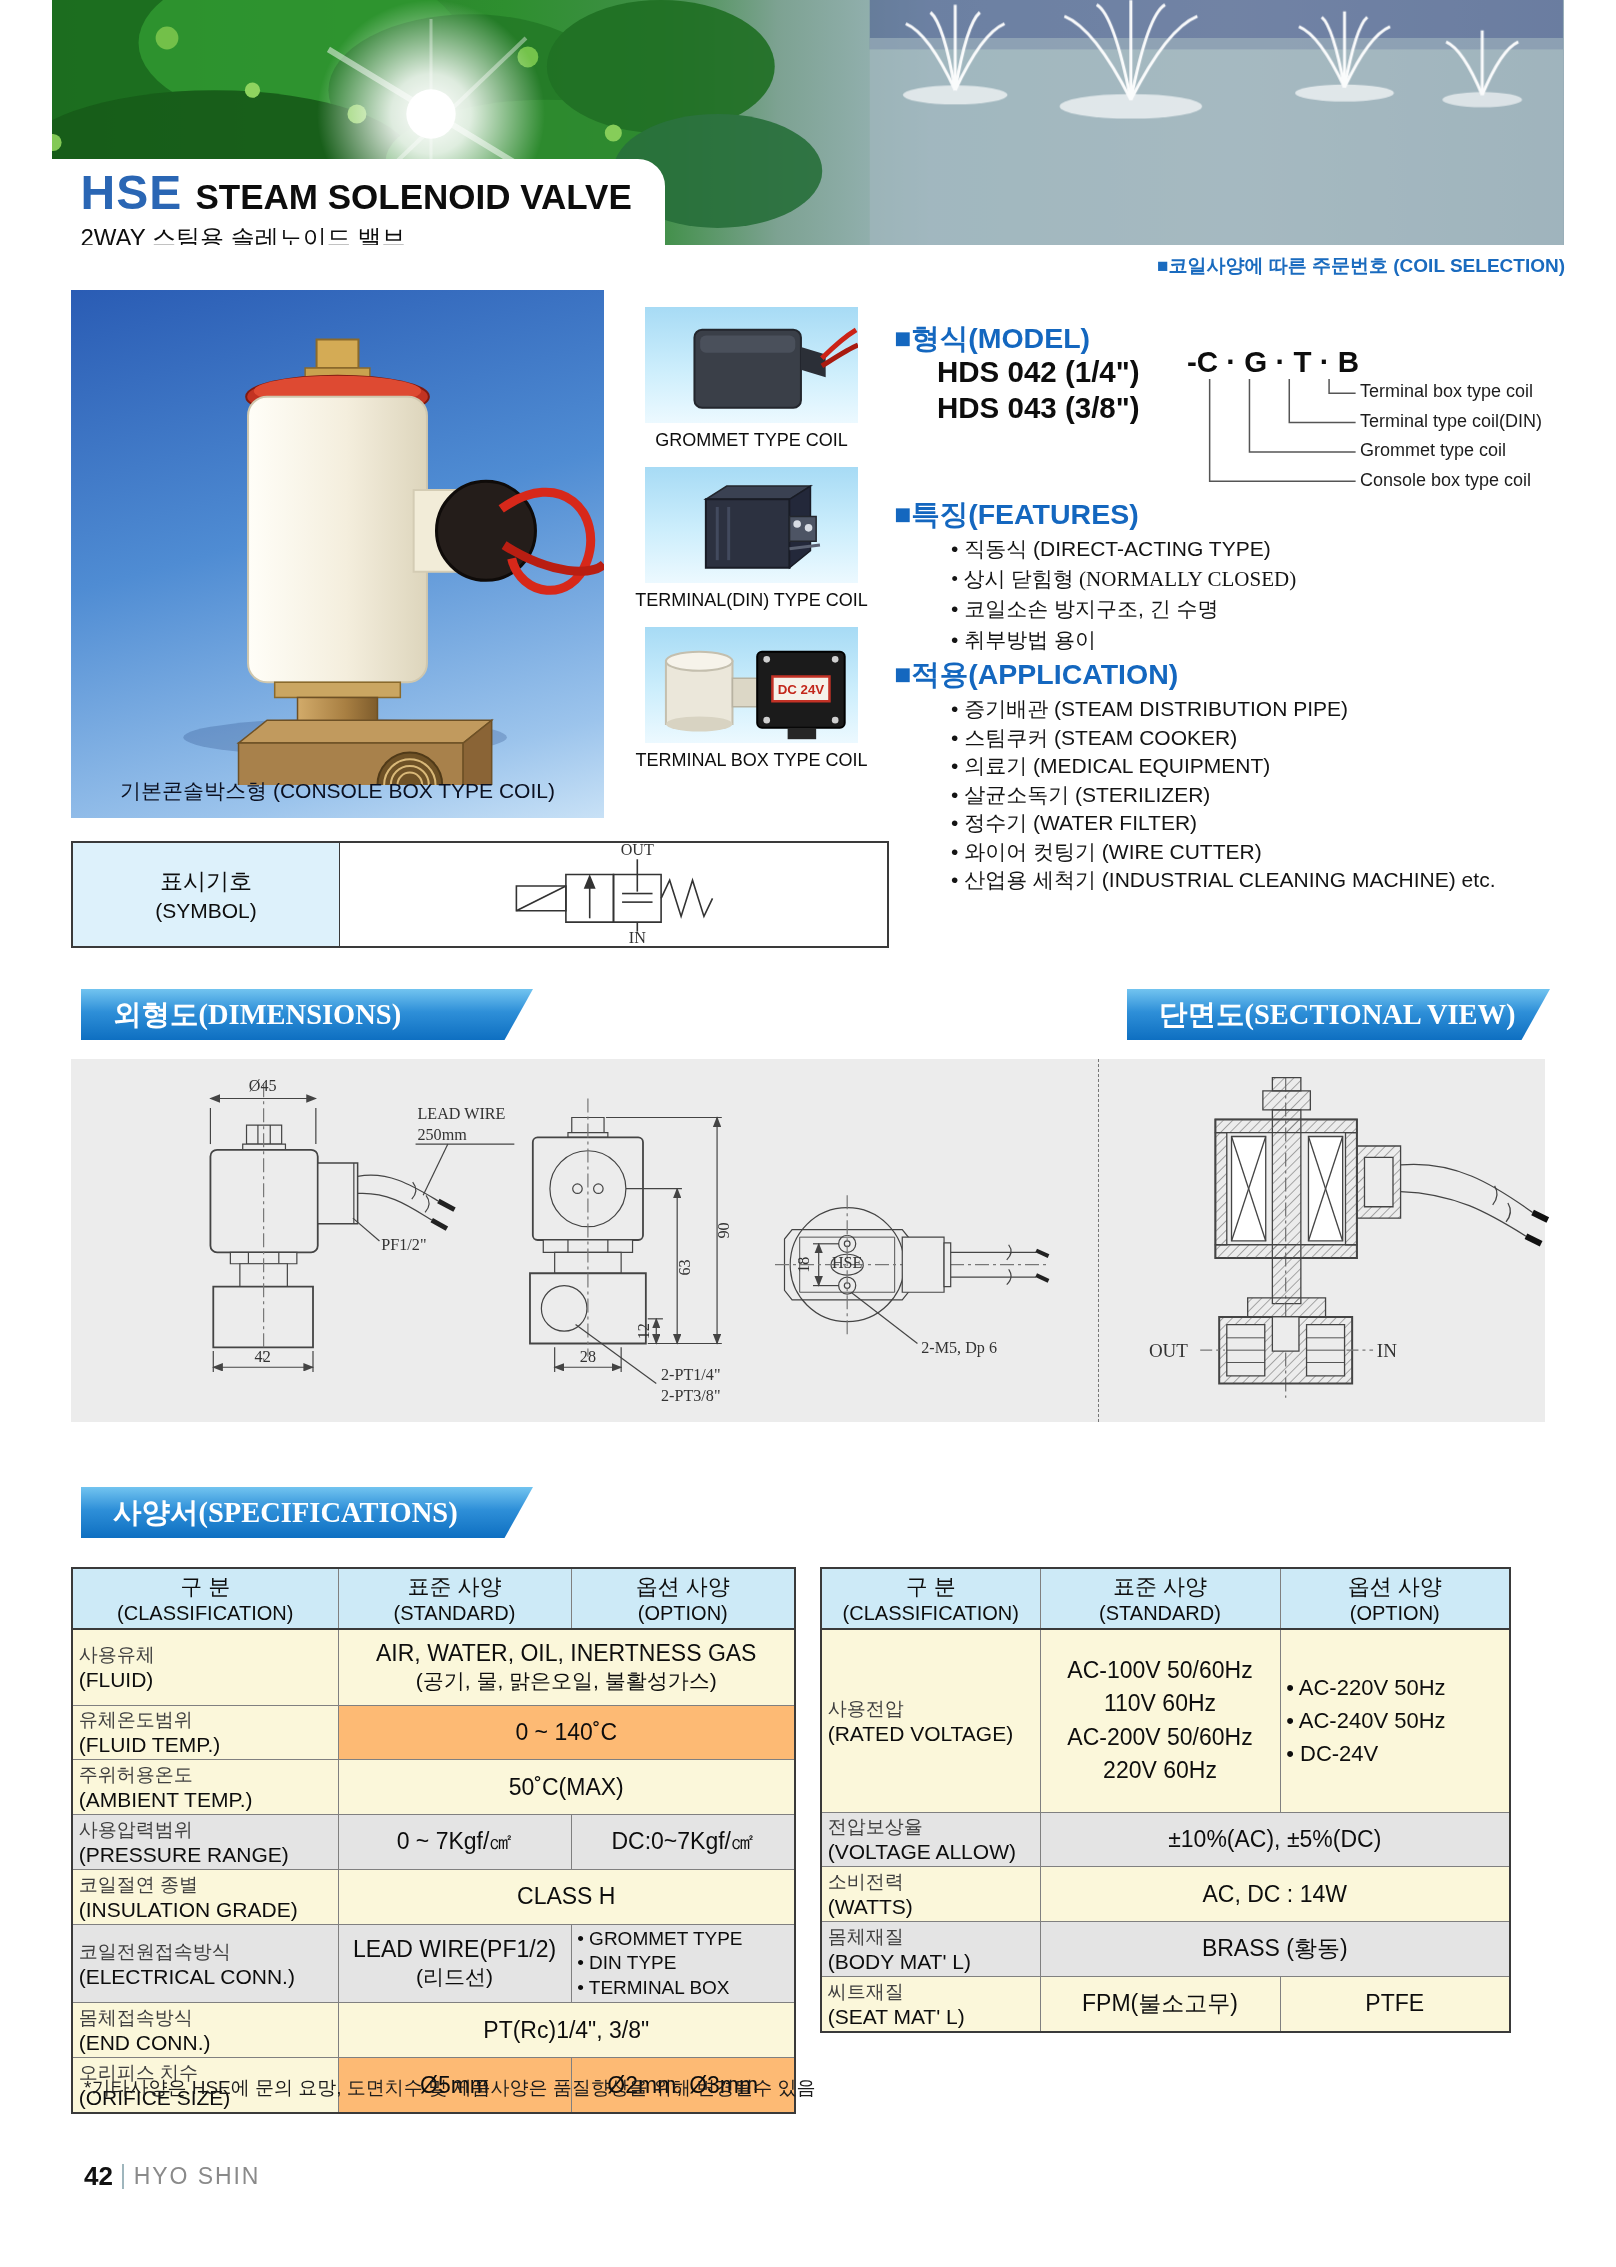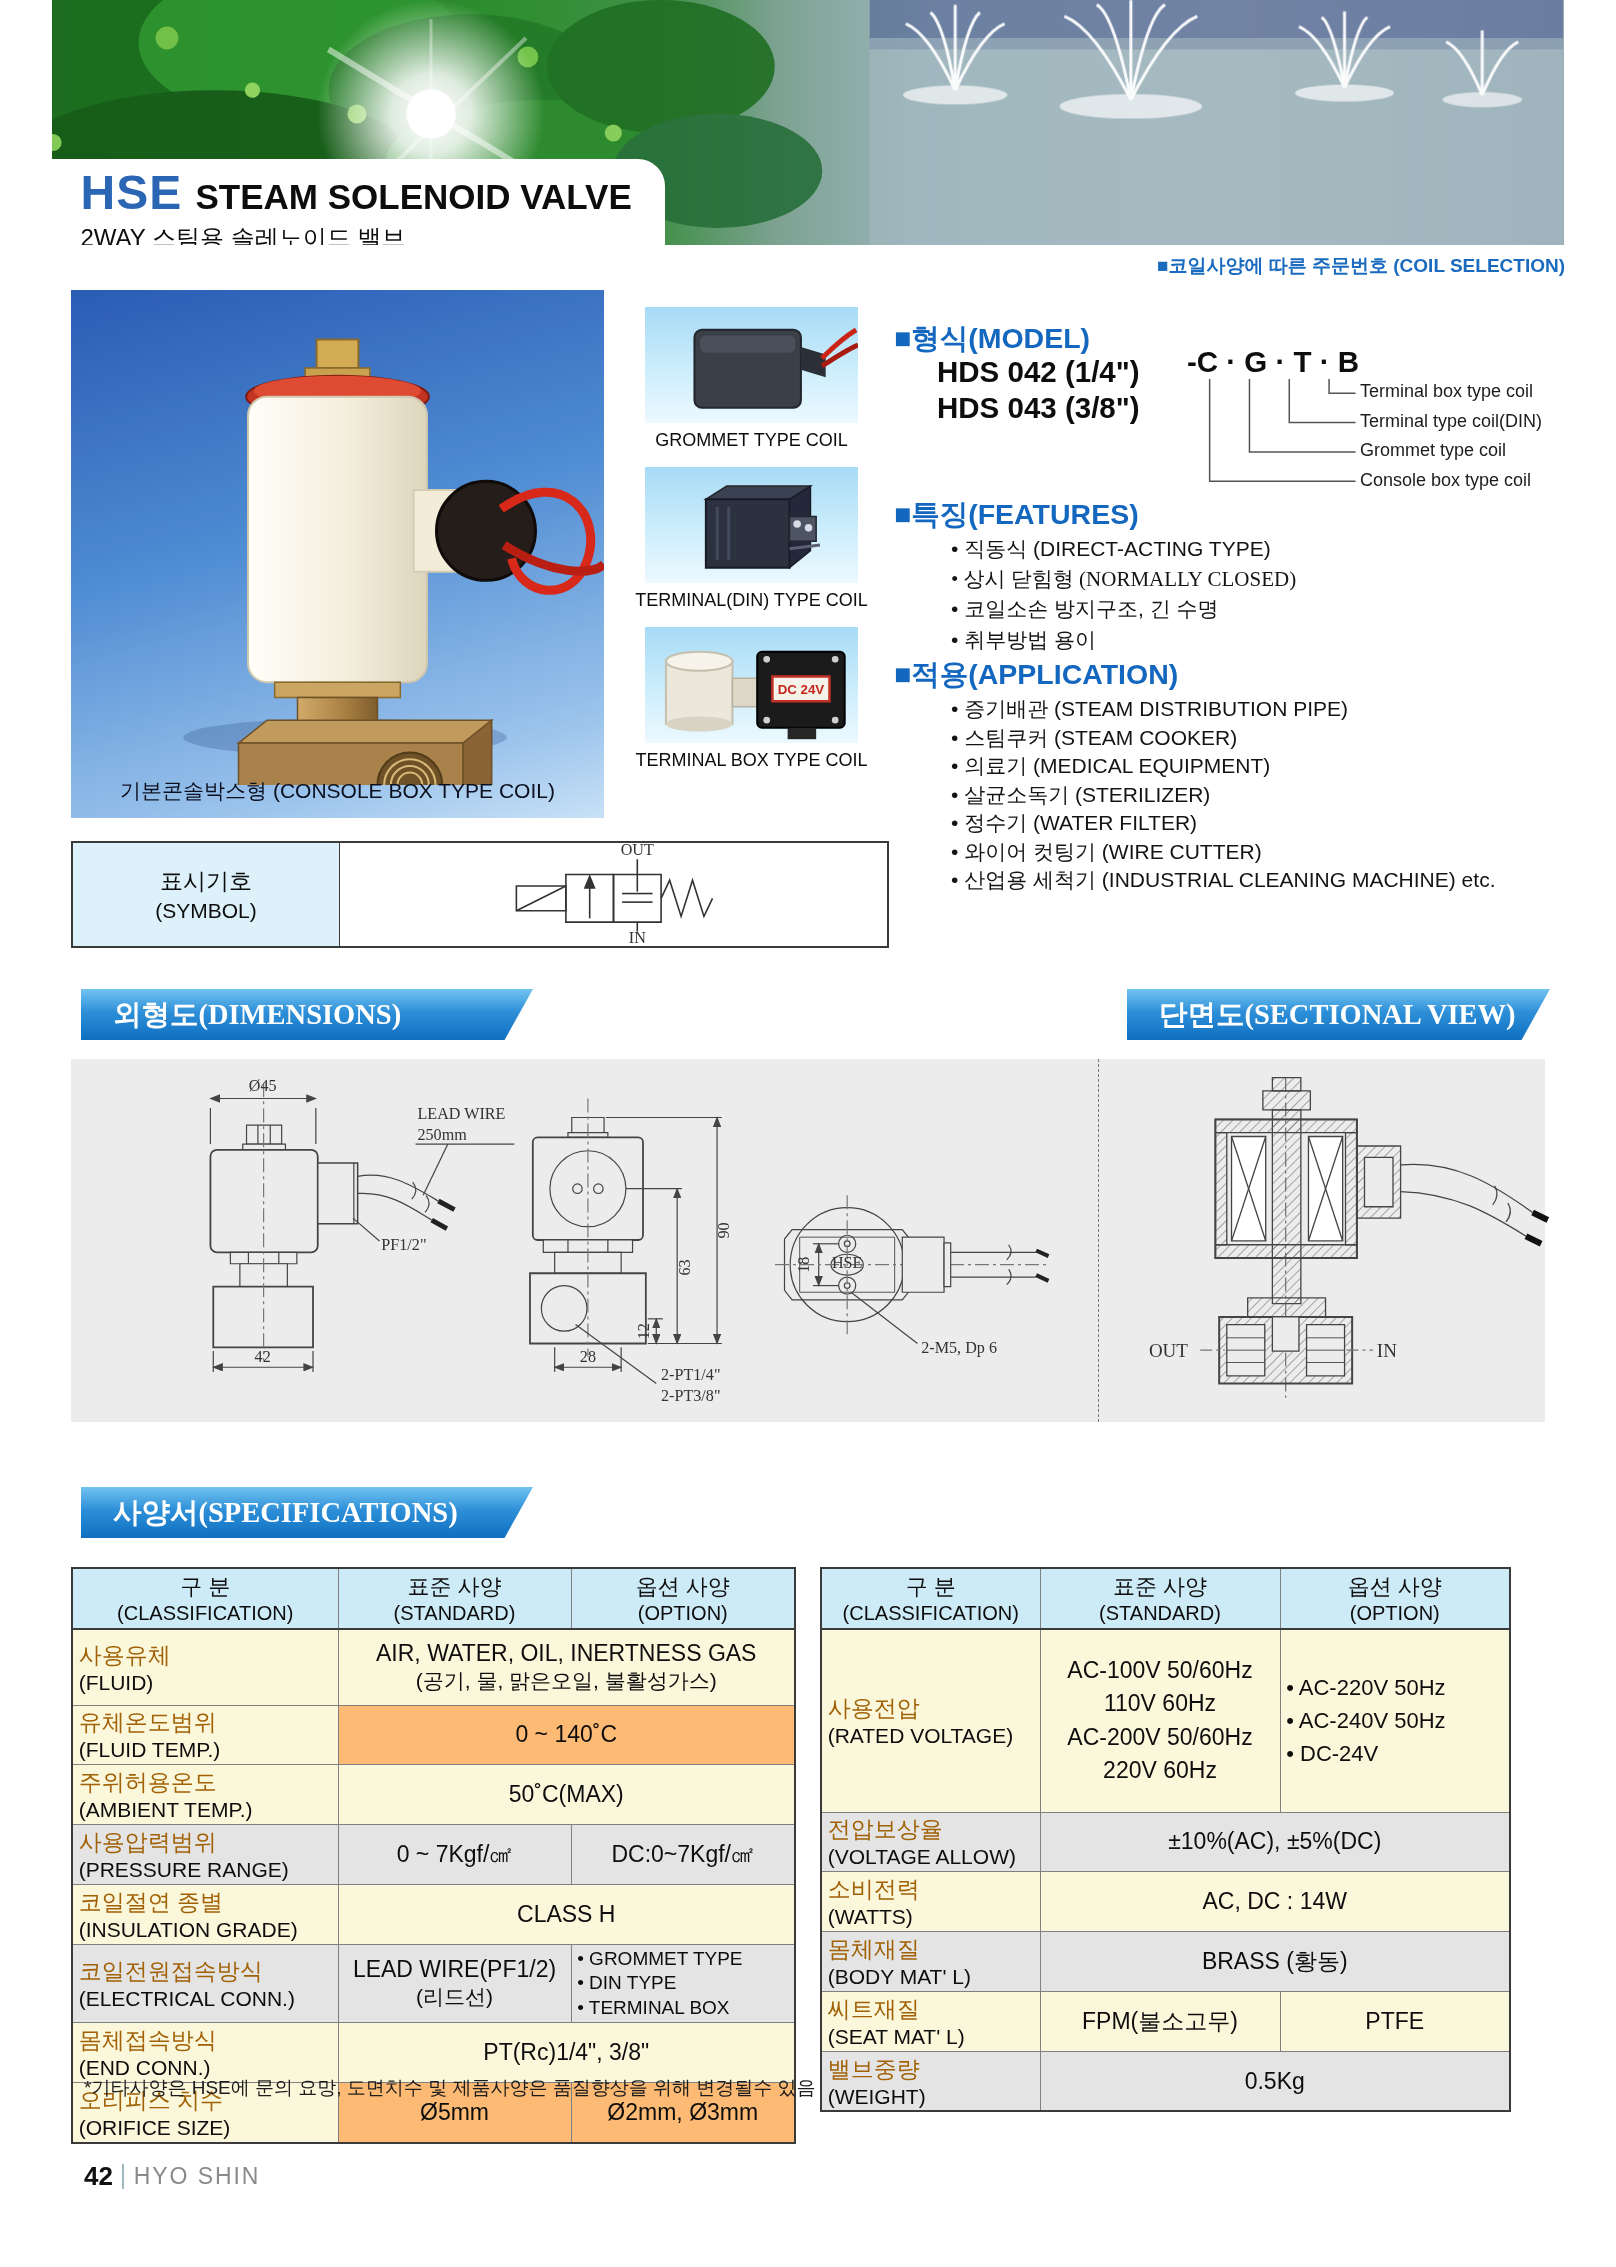--- a/index.html
+++ b/index.html
@@ -51,21 +51,21 @@
   .dimbig{font-family:"Liberation Serif",serif;font-size:20px;fill:#333;}
   svg line,svg path,svg rect,svg circle,svg ellipse,svg polygon,svg polyline{vector-effect:non-scaling-stroke;}
 
   
   table.spec{border-collapse:collapse;table-layout:fixed;border:2.9px solid #3a3a3a;}
   table.spec td,table.spec th{border:1px solid #808080;box-sizing:border-box;padding:1.9px 5.7px;}
   table.spec tr.hdr th{background:#cdeaf7;border-bottom:2.9px solid #3a3a3a;font-weight:normal;}
   .hko{font-size:22px;color:#0d0d0d;}
   .hen{font-size:20px;color:#0d0d0d;}
   td.lbl{text-align:left;padding-left:13.3px;}
-  td.lbl .ko{font-size:23px;color:#a16207;}
+  td.lbl .ko{font-size:19px;color:#404040;}
   td.lbl .en{font-size:21px;color:#0d0d0d;}
   td.val{text-align:center;font-size:23px;color:#0d0d0d;}
   td.val .sub{font-size:21px;}
   .cream{background:#fbf7da;}
   .gray{background:#e4e4e4;}
   .white{background:#fdba74;}
   td.opts{text-align:left;font-size:19px;color:#0d0d0d;padding-left:11.4px;line-height:1.3;}
   td.optsbig{text-align:left;font-size:22px;color:#0d0d0d;padding-left:15px;line-height:1.5;}
 
   #footnote1{left:84px;top:2075px;font-size:19px;color:#1c1c1c;}
@@ -620,27 +620,20 @@
       <td class="val gray" colspan="2">BRASS (황동)</td>
     </tr>
     <tr style="height:51px;">
       <td class="lbl cream">
             <div class="ko">씨트재질</div>
             <div class="en">(SEAT MAT' L)</div>
           </td>
       <td class="val cream">FPM(불소고무)</td>
       <td class="val cream">PTFE</td>
     </tr>
-    <tr style="height:49px;">
-      <td class="lbl gray">
-            <div class="ko">밸브중량</div>
-            <div class="en">(WEIGHT)</div>
-          </td>
-      <td class="val gray" colspan="2">0.5Kg</td>
-    </tr>
   </tbody>
     </table>
 
   <div class="abs" id="footnote1">*기타사양은 HSE에 문의 요망, 도면치수 및 제품사양은 품질향상을 위해 변경될수 있음</div>
 
   <div class="abs" id="pagefooter">
     <span id="pagenum">42</span>
     <span id="footdiv"></span>
     <span id="brand">HYO SHIN</span>
   </div>

